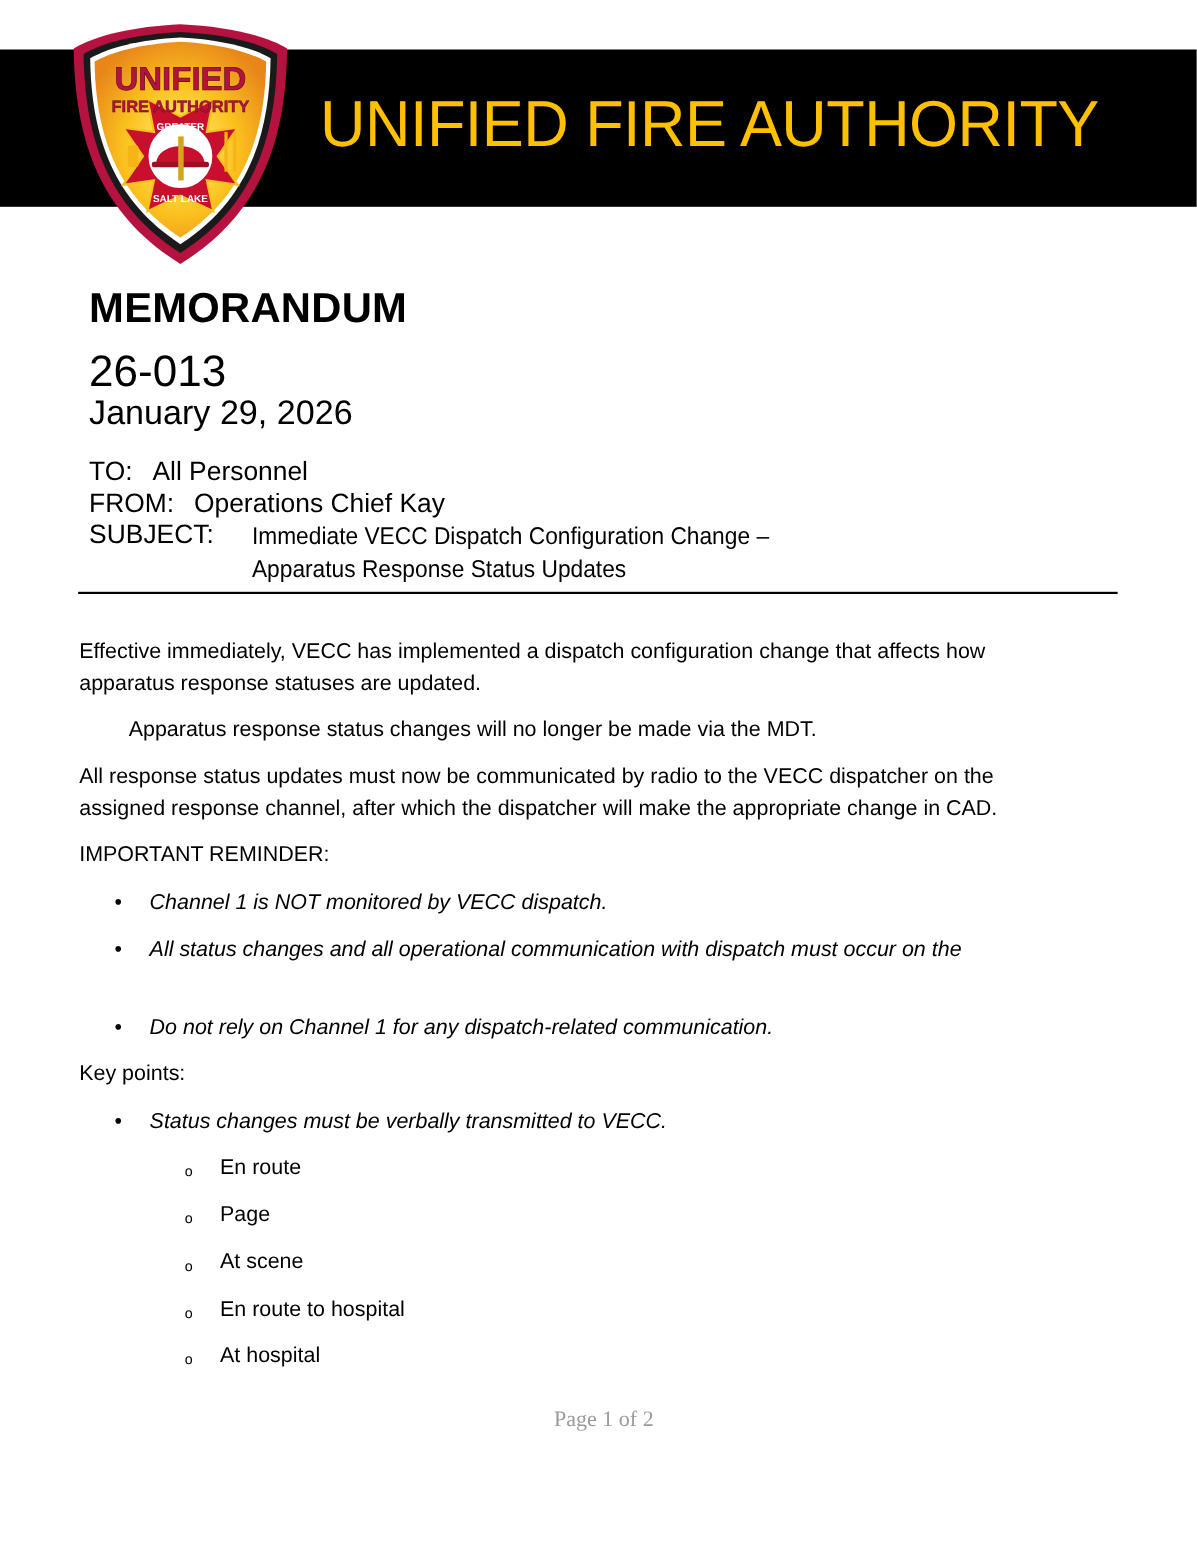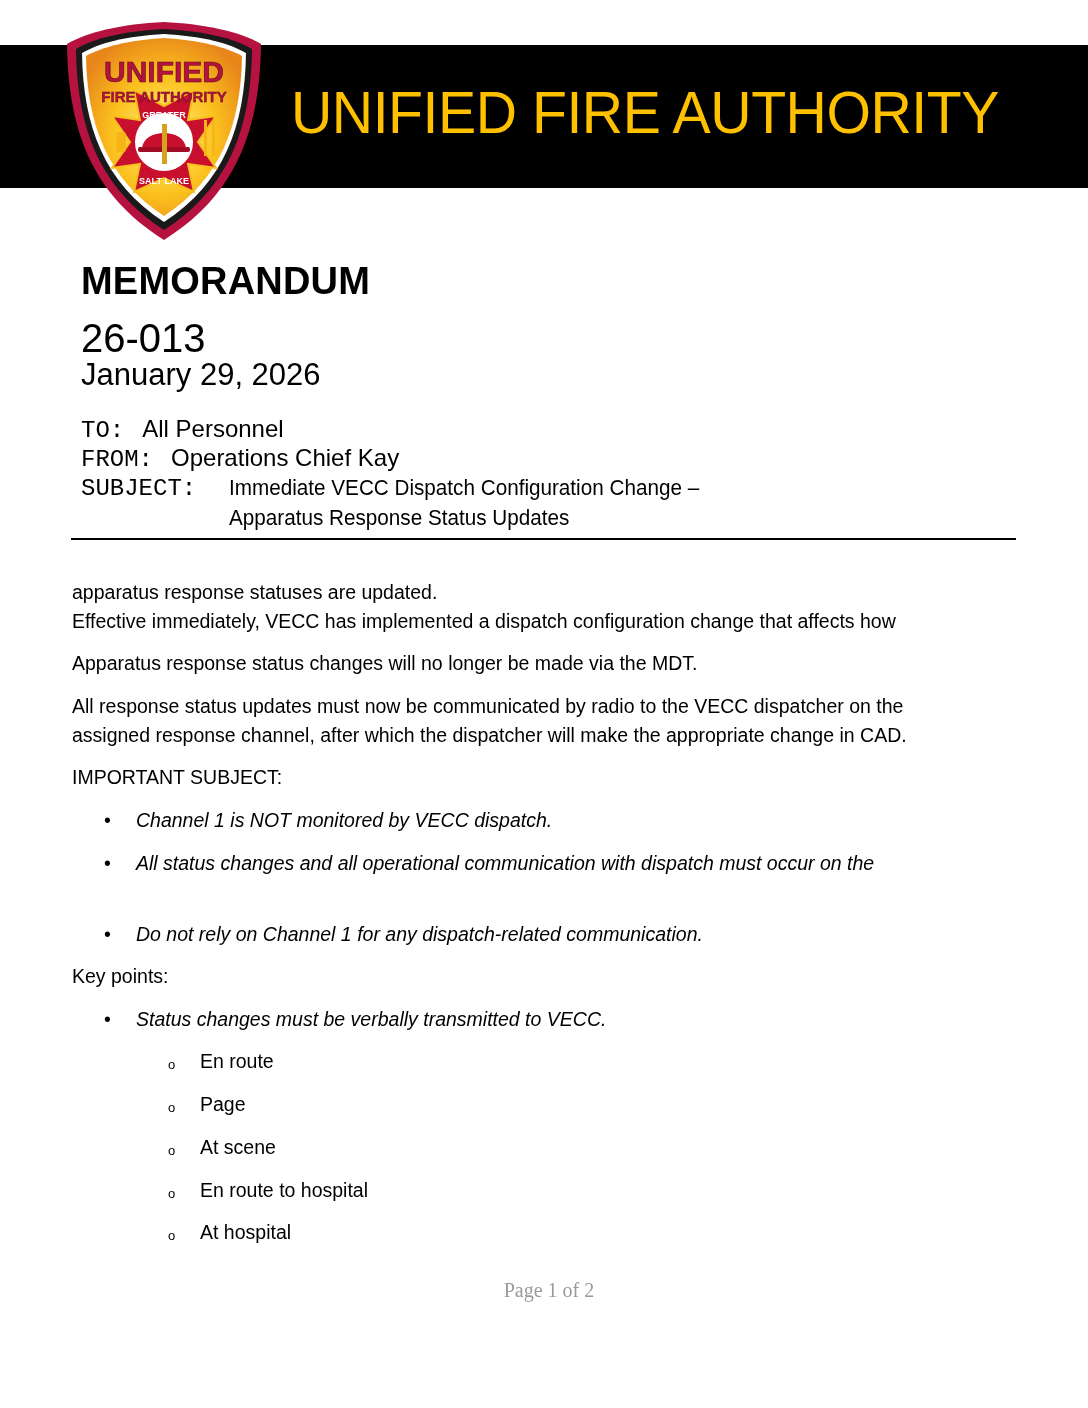--- a/index.html
+++ b/index.html
@@ -29,41 +29,41 @@
       position: absolute; left: 81px; top: 320px;
       font-size: 40px; line-height: 36px;
     }
     .memo-date {
       position: absolute; left: 81px; top: 357px;
       font-size: 31px; line-height: 36px;
     }
     .hdr-row {
       position: absolute; left: 81px; font-size: 24px; line-height: 30px; white-space: nowrap;
     }
-    .hdr-label { display: inline-block; font-family: Liberation Mono, monospace; }
+    .hdr-label { display: inline-block; }
     .hdr-value { display: inline-block; }
     .row-to { top: 414px; }
     .row-to .hdr-value { margin-left: 18px; }
     .row-from { top: 443px; }
     .row-from .hdr-value { margin-left: 18px; text-align: center; }
     .row-subject { top: 472px; }
     .subject-value {
       position: absolute; left: 229px; top: 473px;
       font-family: "Liberation Sans Narrow", "Liberation Sans", sans-serif;
       font-size: 22px; line-height: 30px; white-space: nowrap;
       transform: scaleX(0.94); transform-origin: left top;
     }
     .divider {
       position: absolute; left: 71px; top: 538px; width: 945px; height: 2px; background: #000;
     }
     .body-text {
       position: absolute; left: 72px; font-size: 19.5px; line-height: 29px; white-space: nowrap;
     }
     .p1 { top: 578px; }
-    .p2 { top: 649px; }
+    .p2 { top: 649px; margin-left: 45px; }
     .p3 { top: 692px; }
     .p4 { top: 763px; }
     .p5 { top: 962px; }
     .bullet {
       position: absolute; left: 104px; font-size: 19.5px; line-height: 29px;
     }
     .bullet-text {
       position: absolute; left: 136px; font-size: 19.5px; line-height: 29px; white-space: nowrap; font-style: italic;
     }
     .sub-bullet {
@@ -133,29 +133,29 @@
   <span class="hdr-label">SUBJECT:</span>
 </div>
 <div class="subject-value">
   <div>Immediate VECC Dispatch Configuration Change –</div>
   <div>Apparatus Response Status Updates</div>
 </div>
 
 <div class="divider"></div>
 
 <div class="body-text p1">
+  <div>Effective immediately, VECC has implemented a dispatch configuration change that affects how</div>
   <div>apparatus response statuses are updated.</div>
-  <div>Effective immediately, VECC has implemented a dispatch configuration change that affects how</div>
 </div>
 <div class="body-text p2">Apparatus response status changes will no longer be made via the MDT.</div>
 <div class="body-text p3">
   <div>All response status updates must now be communicated by radio to the VECC dispatcher on the</div>
   <div>assigned response channel, after which the dispatcher will make the appropriate change in CAD.</div>
 </div>
-<div class="body-text p4">IMPORTANT SUBJECT:</div>
+<div class="body-text p4">IMPORTANT REMINDER:</div>
 
 <div class="bullet" style="top:806px">•</div>
 <div class="bullet-text" style="top:806px">Channel 1 is NOT monitored by VECC dispatch.</div>
 
 <div class="bullet" style="top:849px">•</div>
 <div class="bullet-text" style="top:849px">
   <div>All status changes and all operational communication with dispatch must occur on the</div>
 </div>
 
 <div class="bullet" style="top:920px">•</div>

